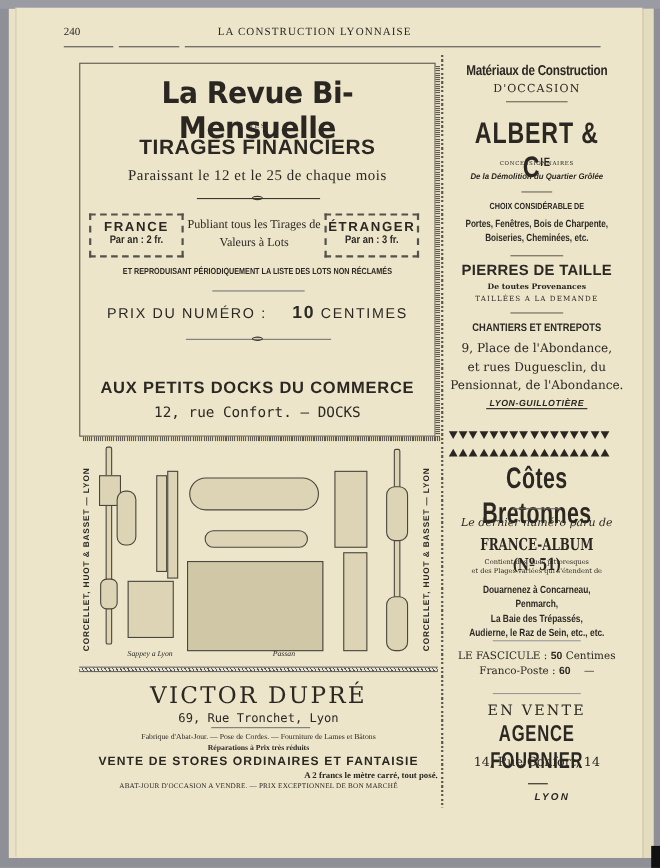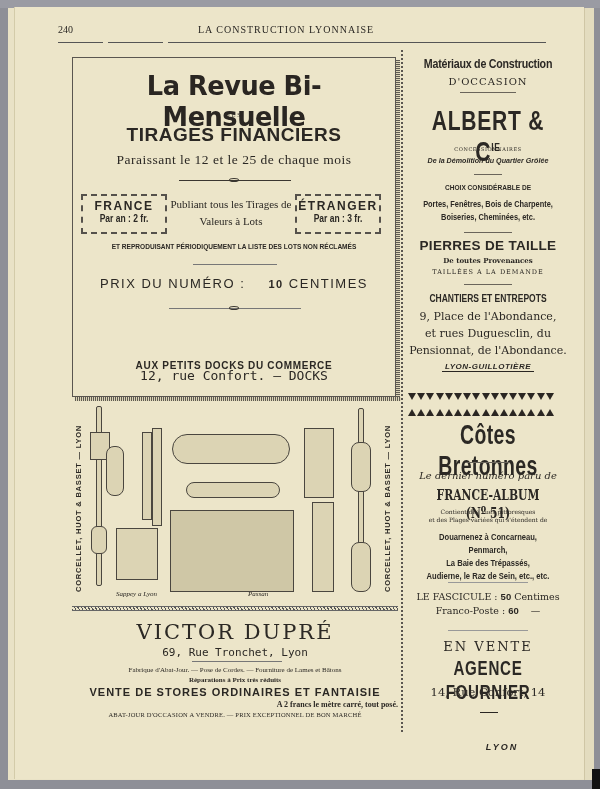--- a/index.html
+++ b/index.html
@@ -26,23 +26,23 @@
   .t-tirages { top:66px; font-family:"Liberation Sans", sans-serif; font-weight:bold; font-size:19px; letter-spacing:0.5px; }
   .t-parais { top:94px; font-size:13.5px; letter-spacing:0.5px; }
   .orn { position:absolute; height:1px; background:#3a3630; }
   .orn-dot { position:absolute; width:10px; height:4px; border:1px solid #3a3630; border-radius:50%; }
   .price-box { position:absolute; top:136px; width:86px; height:40px; border:2px dashed #55514b; text-align:center; }
   .price-box .h { font-family:"Liberation Sans", sans-serif; font-weight:bold; font-size:12px; letter-spacing:1.5px; margin-top:3px; }
   .price-box .p { font-family:"Liberation Sans", sans-serif; font-size:10px; font-weight:bold; transform:scaleX(0.85); }
   .publiant { position:absolute; left:96px; top:138px; width:124px; text-align:center; font-size:11px; line-height:17px; }
   .t-repro { top:184px; font-family:"Liberation Sans", sans-serif; font-weight:bold; font-size:8px; transform:scaleX(0.82); }
   .t-prix { top:218px; font-family:"Liberation Sans", sans-serif; font-size:13px; letter-spacing:1.5px; }
-  .t-prix b { font-size:11px;margin-left:18px; }
+  .t-prix b { font-size:16px;margin-left:18px; }
   .t-pour { top:267px; font-style:italic; font-size:11.5px; letter-spacing:0.3px; }
-  .t-docks { top:302px; font-family:"Liberation Sans", sans-serif; font-weight:bold; font-size:10px; letter-spacing:0.7px; }
+  .t-docks { top:286px; font-family:"Liberation Sans", sans-serif; font-weight:bold; font-size:15px; letter-spacing:0.7px; }
   .t-confort { top:310px; font-family:"DejaVu Sans Mono", monospace; font-size:13px; }
 
   
   .illus { position:absolute; left:72px; top:402px; width:326px; height:200px; }
   .vert-text { position:absolute; font-family:"Liberation Sans", sans-serif; font-weight:bold; font-size:7.5px; letter-spacing:0.8px; writing-mode:vertical-rl; transform:rotate(180deg); white-space:nowrap; }
   .hw { position:absolute; background:#dcd4b4; border:1px solid #4a463f; }
   .caption { position:absolute; font-style:italic; font-size:7px; }
 
   .wave-rule { position:absolute; left:72px; top:606px; width:326px; height:5px; background: repeating-linear-gradient(60deg,#555 0 1px,transparent 1px 3px); border-top:1px solid #666; border-bottom:1px solid #666; }
 
@@ -82,21 +82,21 @@
   .r-cotes { top:368px; font-weight:bold; font-size:27px; transform:scaleX(0.72); letter-spacing:0.5px; }
   .r-dernier { top:418px; font-family:"DejaVu Serif", serif !important; font-style:italic; font-size:10px; }
   .r-album { top:434px; font-family:"DejaVu Serif", serif !important; font-weight:bold; font-size:15px; transform:scaleX(0.72); }
   .r-contient { top:456px; font-family:"DejaVu Serif", serif !important; font-size:6px; line-height:8px; }
   .r-douar { top:478px; font-weight:bold; font-size:9.5px; transform:scaleX(0.8); line-height:13px; }
   .r-fasc { top:538px; font-family:"DejaVu Serif", serif !important; font-size:9.5px; line-height:14px; }
   .r-fasc b { font-family:"Liberation Sans", sans-serif; }
   .r-envente { top:587px; font-family:"DejaVu Serif", serif !important; font-size:13px; letter-spacing:2px; }
   .r-agence { top:604px; font-weight:bold; font-size:21px; transform:scaleX(0.72); letter-spacing:1px; }
   .r-rue { top:633px; font-family:"DejaVu Serif", serif !important; font-size:11.5px; }
-  .r-lyon { top:690px; font-family:Liberation Sans, sans-serif; font-style:italic; font-weight:bold; font-size:9px; letter-spacing:2px; }
+  .r-lyon { top:667px; font-family:Liberation Sans, sans-serif; font-style:italic; font-weight:bold; font-size:9px; letter-spacing:2px; }
   .hair { position:absolute; height:1px; background:#6a655b; }
 </style>
 </head>
 <body>
 
 <div class="shadow-top"></div>
 <div class="page-under"></div>
 <div class="page"></div>
 <div class="right-edge"></div>
 <div class="corner"></div>

